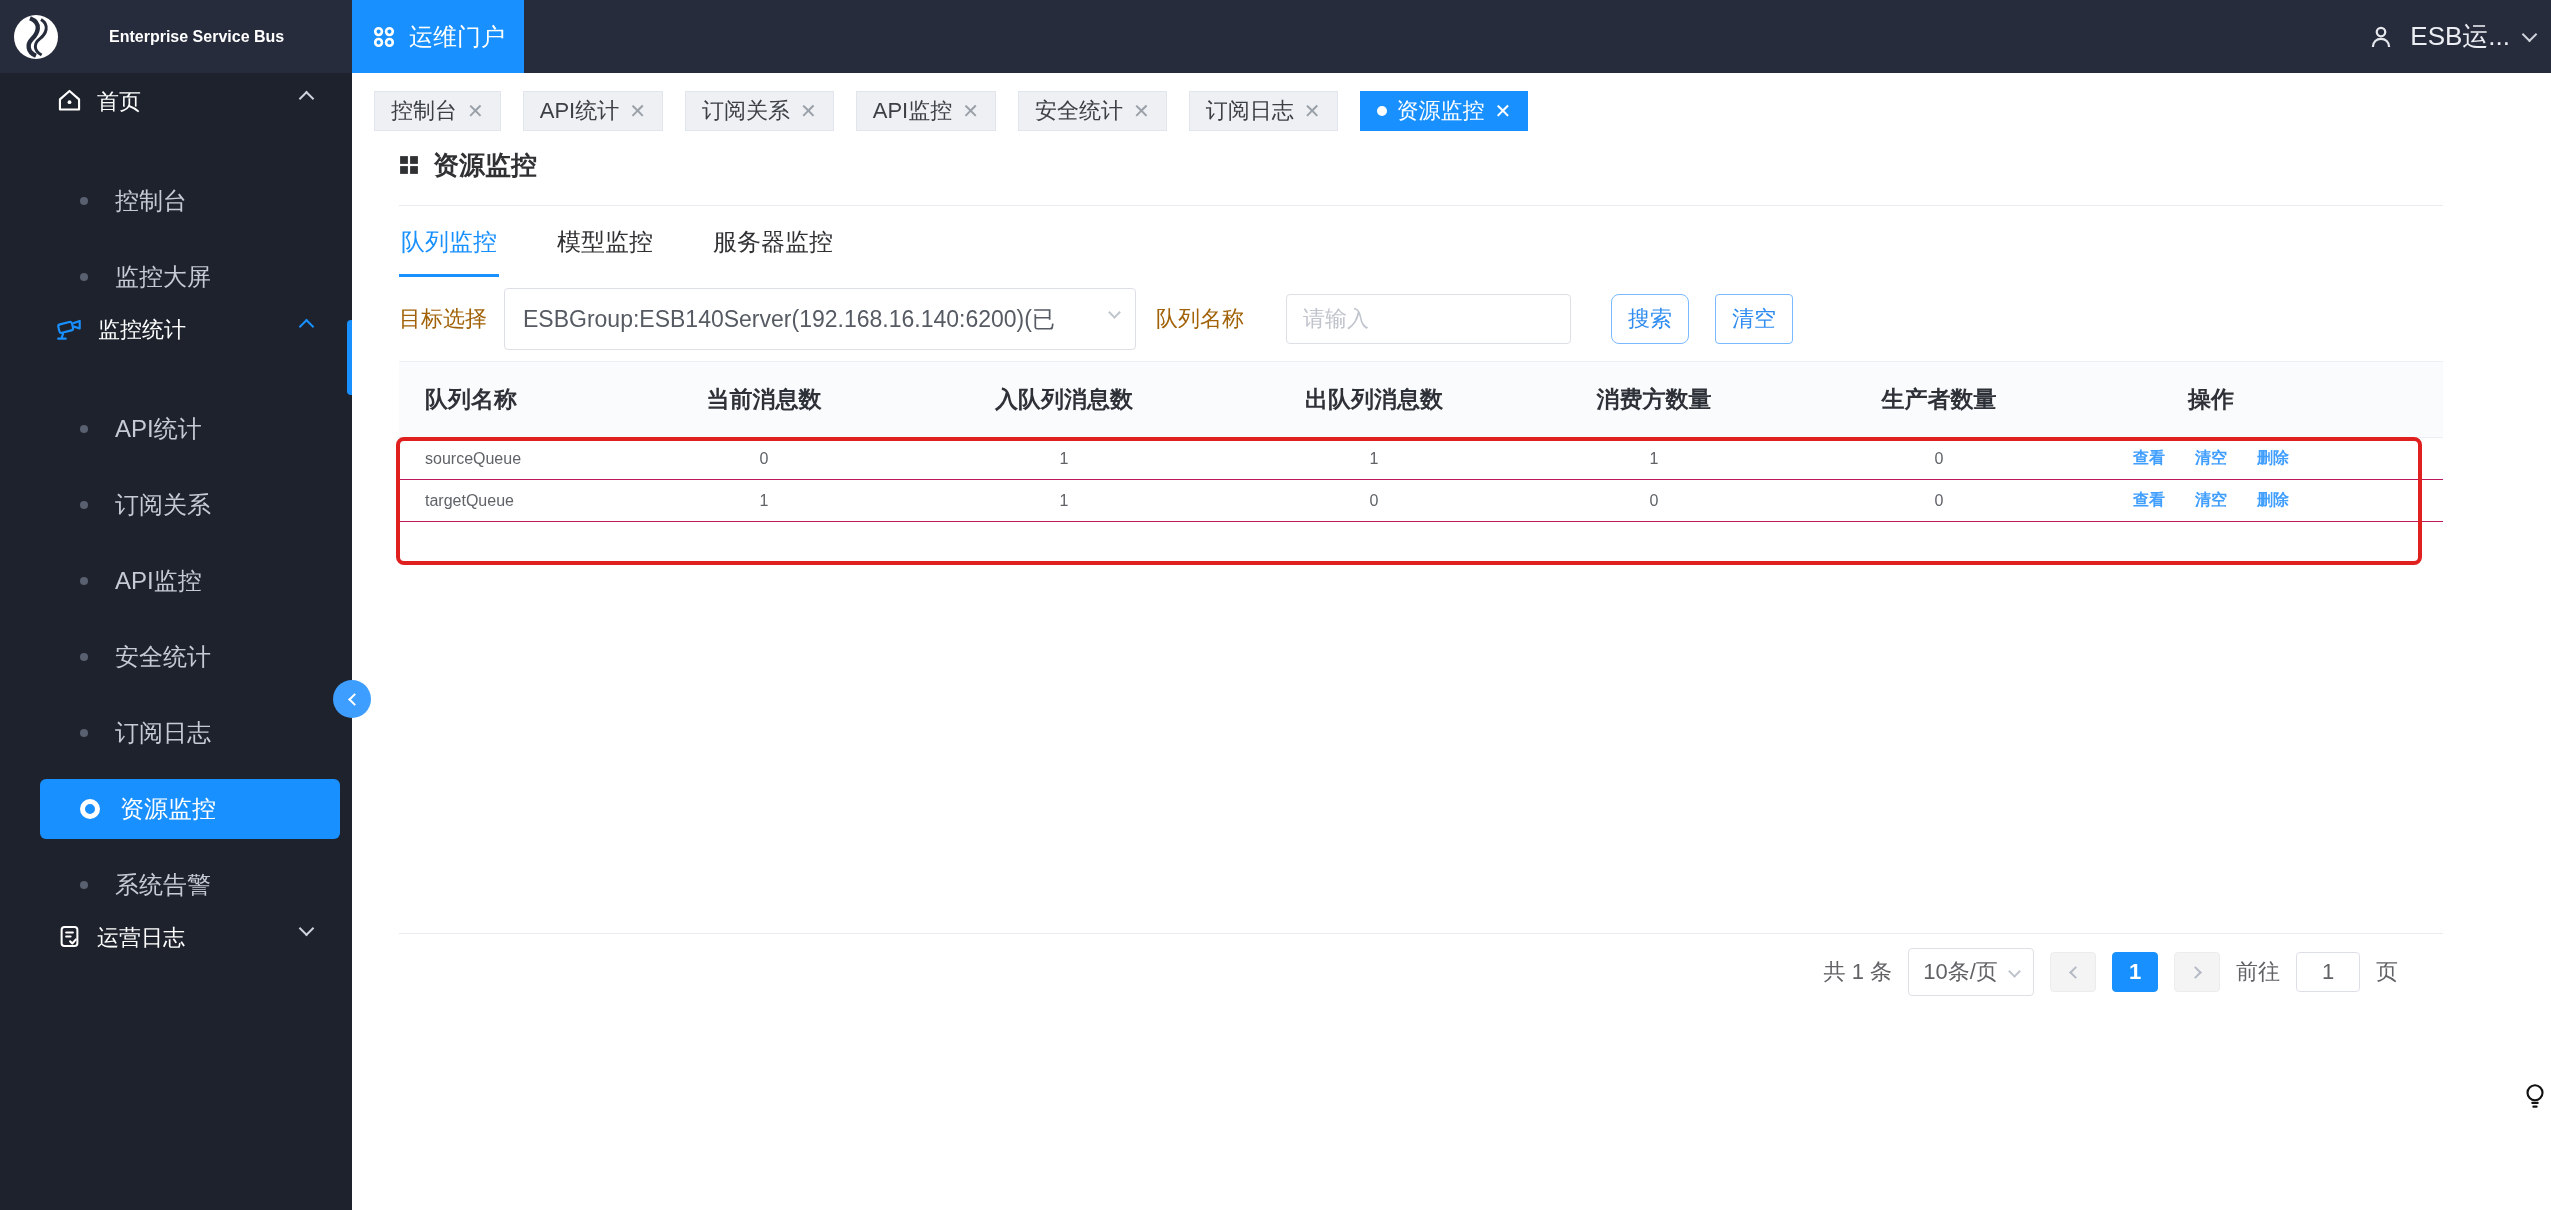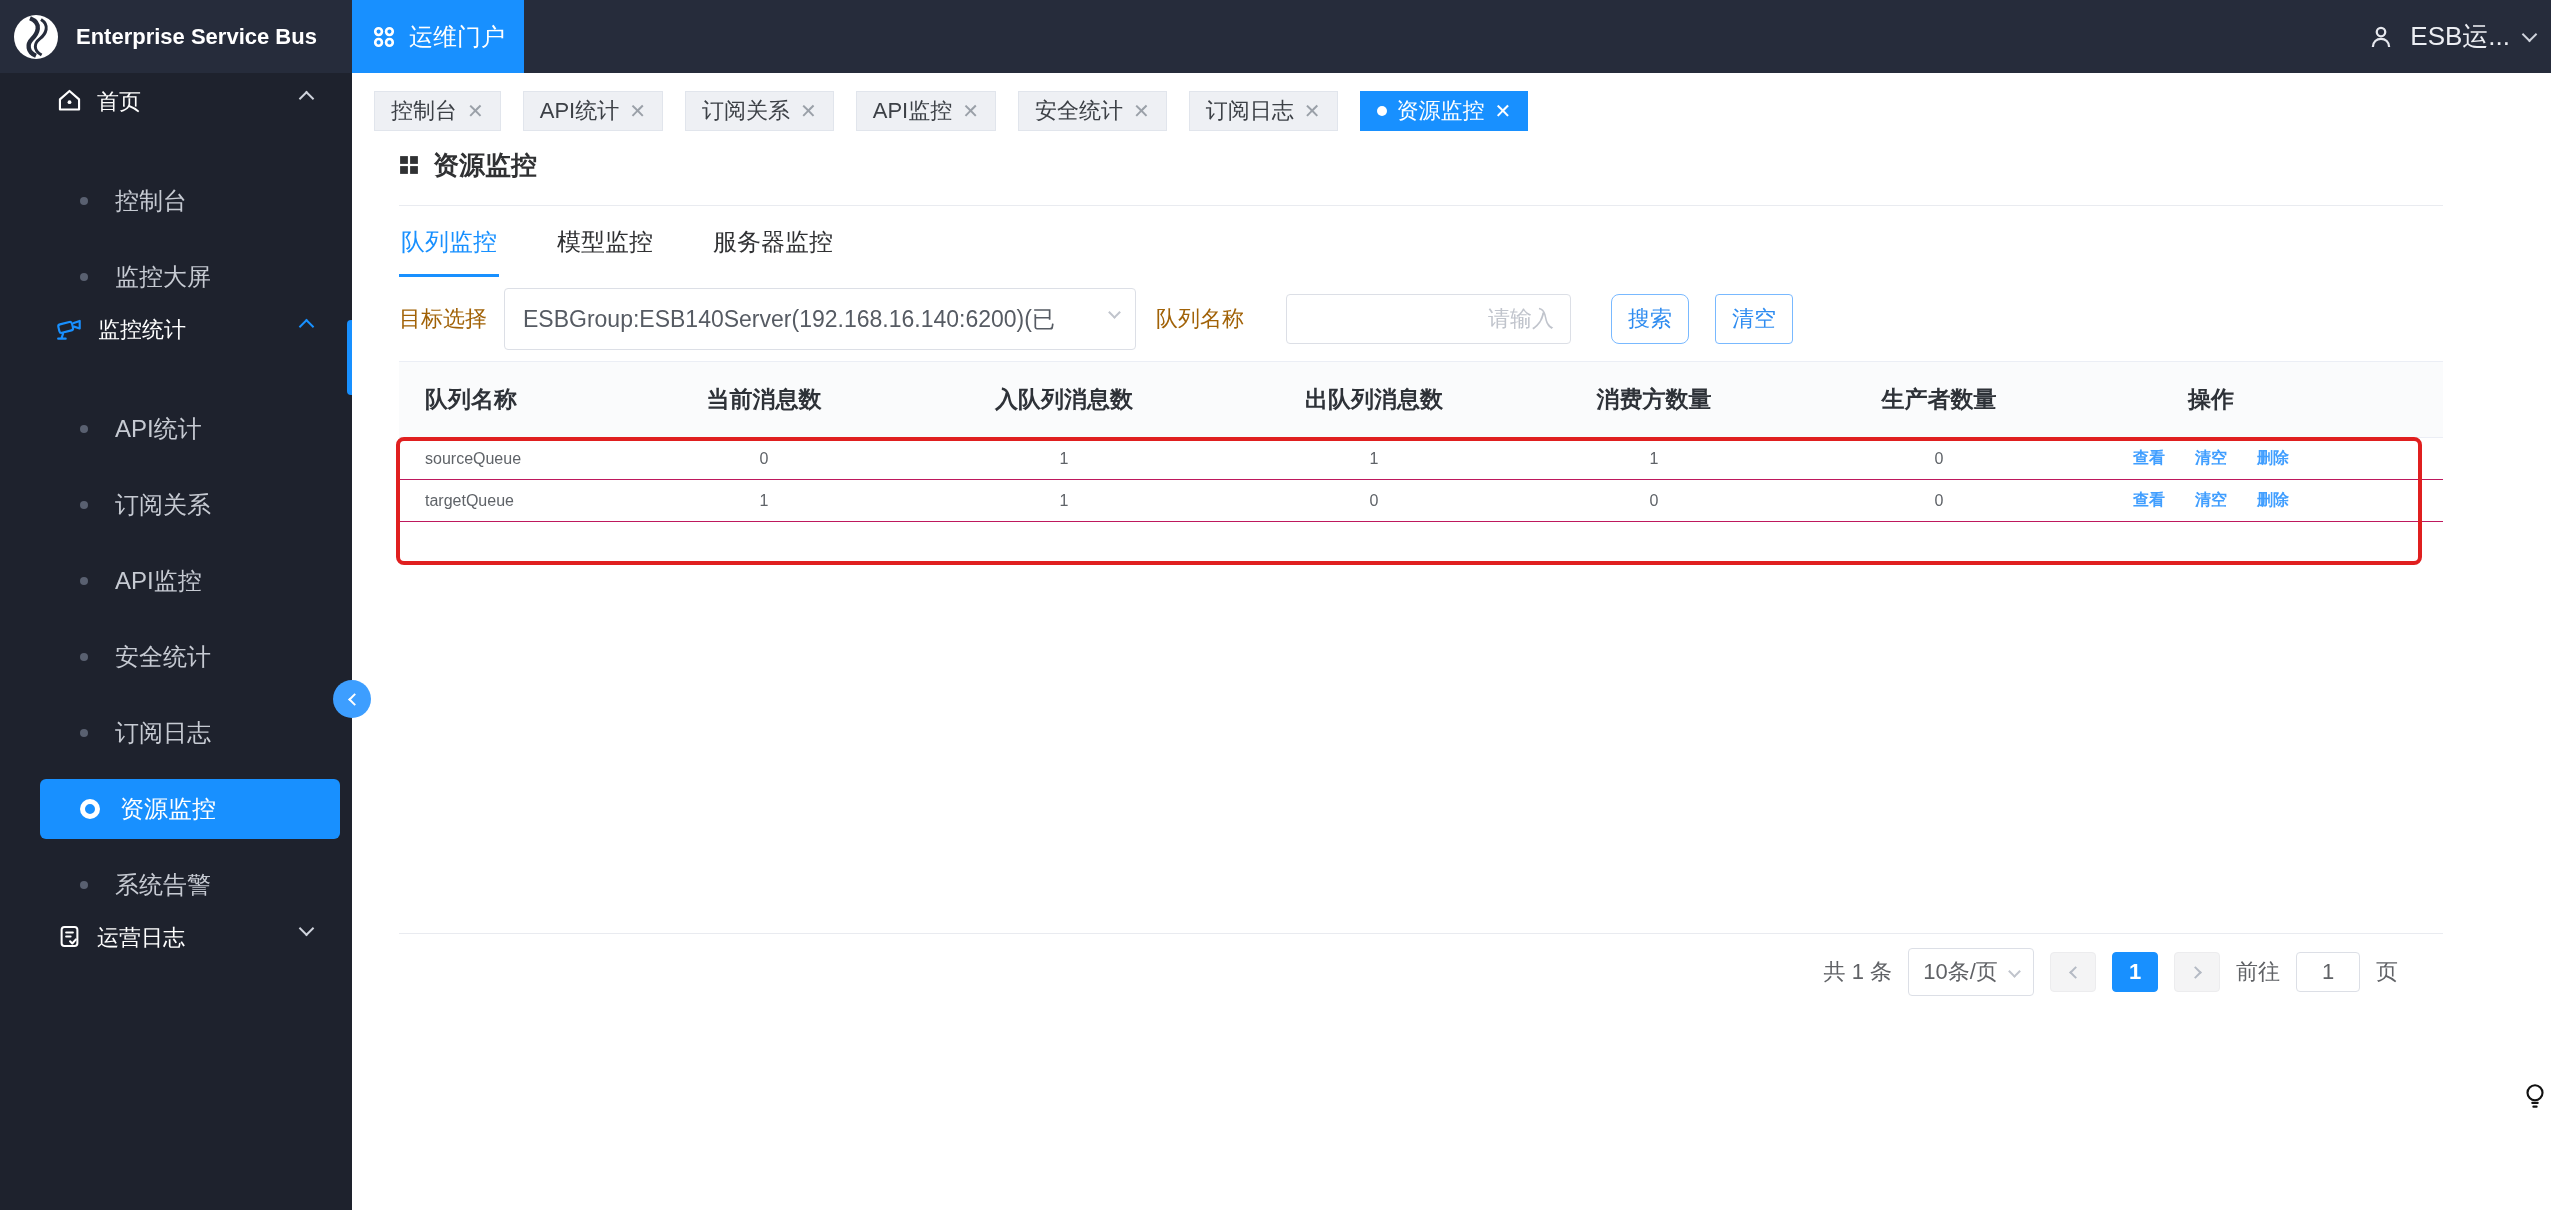--- a/index.html
+++ b/index.html
@@ -2,21 +2,21 @@
 <html><head>
 <meta charset="utf-8">
 <style>
   * { box-sizing: border-box; margin: 0; padding: 0; }
   html,body { width:2551px; height:1210px; overflow:hidden; background:#fff;
               font-family:"Liberation Sans","DejaVu Sans",sans-serif; }
 
   
   .topbar { height:73px; background:#262c3b; display:flex; align-items:stretch; color:#fff; }
   .brand { width:352px; display:flex; align-items:center; gap:16px; padding-left:12px; flex-shrink:0; }
-  .brand-name { font-size:22px; font-weight:700; white-space:nowrap; }
+  .brand-name { font-size:16px; font-weight:700; white-space:nowrap;margin-left:33px; }
   .portal { width:172px; background:#1890ff; display:flex; align-items:center; justify-content:center; gap:12px; font-size:24px; }
   .user { margin-left:auto; display:flex; align-items:center; gap:14px; padding-right:16px; font-size:26px; color:#eceef3; }
 
   
   .chv { display:inline-block; width:11px; height:11px; border-right:2px solid currentColor; border-bottom:2px solid currentColor; }
   .chv.up   { transform:rotate(-135deg); margin-top:6px; }
   .chv.down { transform:rotate(45deg);  margin-bottom:4px; }
   .chv.left { transform:rotate(135deg); margin-left:4px; }
   .chv.right{ transform:rotate(-45deg); margin-right:4px; }
   .chv.sm { width:9px; height:9px; border-width:2px; }
@@ -58,21 +58,21 @@
   .subtab.active { color:#1890ff; border-bottom-color:#1890ff; }
 
   .filter { margin-top:17px; height:50px; display:flex; align-items:center; }
   .f-label { font-size:22px; color:#a16207; white-space:nowrap; }
   .f-select { width:632px; height:62px; border:1px solid #dcdfe6; border-radius:4px; margin-left:17px;
               display:flex; align-items:center; padding:0 44px 0 18px; position:relative; cursor:pointer; background:#fff; }
   .f-select-text { font-size:23px; color:#565b63; white-space:nowrap; overflow:hidden; }
   .f-select .chv { position:absolute; right:16px; top:19px; color:#c0c4cc; }
   .f-label2 { margin-left:20px; }
   .f-input { width:285px; height:50px; margin-left:42px; border:1px solid #dcdfe6; border-radius:4px; padding:0 16px;
-             font-size:22px; color:#303133; outline:none; font-family:inherit;text-align:right; }
+             font-size:22px; color:#303133; outline:none; font-family:inherit; }
   .f-input::placeholder { color:#c0c4cc; }
   .btn-outline { width:78px; height:50px; border:1px solid #79b9ff; border-radius:4px; background:#fff;
                  color:#2f8cf0; font-size:22px; cursor:pointer; font-family:inherit; }
   .btn-search { margin-left:40px;border-radius:8px; }
   .btn-clear { margin-left:26px; }
 
   .table-wrap { margin-top:17px; position:relative; }
   table { width:100%; border-collapse:collapse; table-layout:fixed; }
   th { height:76px; background:#fafbfc; border-top:1px solid #ebeef5; border-bottom:1px solid #ebeef5;
        font-size:23px; color:#2e3238; font-weight:700; text-align:center; }

